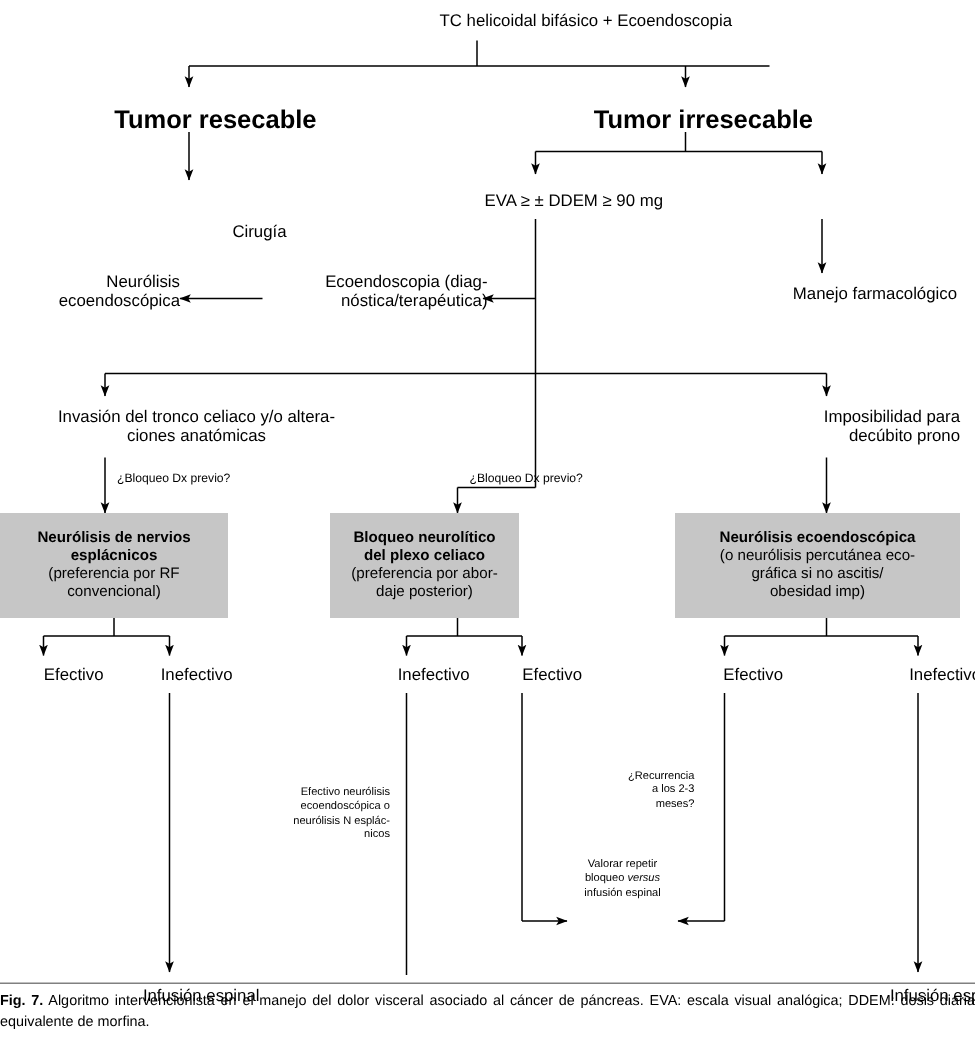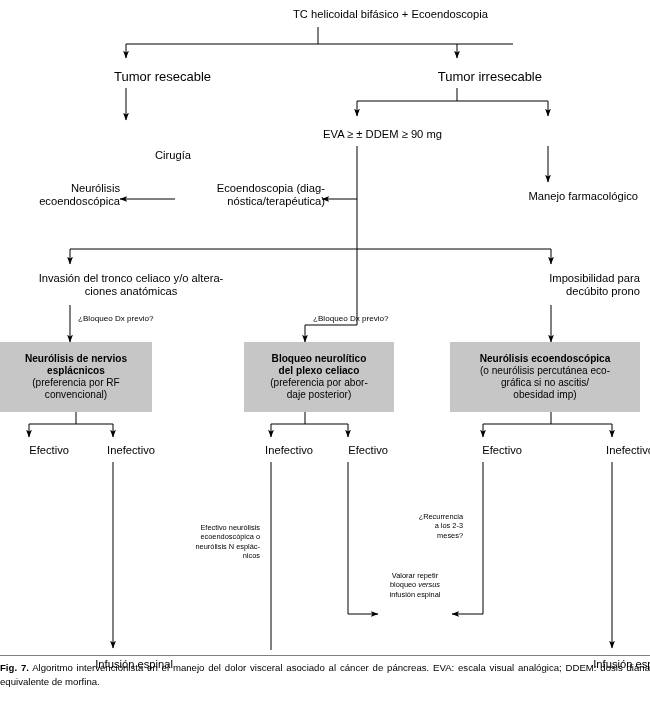--- a/index.html
+++ b/index.html
@@ -28,21 +28,21 @@
   }
   
   .node {
     position: absolute;
     text-align: right;
     line-height: 1.12;
     white-space: pre-line;
     color: #000;
   }
   .n-main   { font-size: 11.2px; }
-  .n-bold   { font-size: 13px; font-weight: normal; }
+  .n-bold   { font-size: 17px; font-weight: bold; }
   .n-small  { font-size: 8.1px;  line-height: 1.22; }
   .n-tiny   { font-size: 7.4px;  line-height: 1.25; }
 
   
   .gbox {
     position: absolute;
     background: #c6c6c6;
     box-sizing: border-box;
     display: flex;
     flex-direction: column;
@@ -189,21 +189,21 @@
 
   <div class="node n-small" style="left:313px; top:314px; width:110px; text-align:left;">¿Bloqueo Dx previo?</div>
 
   <div class="gbox" style="left:0px; top:342px; width:152px; height:70px;">
     <div class="title">Neurólisis de nervios
 esplácnicos</div>
     <div class="sub">(preferencia por RF
 convencional)</div>
   </div>
 
-  <div class="gbox" style="left:244px; top:342px; width:150px; height:70px;">
+  <div class="gbox" style="left:220px; top:342px; width:126px; height:70px;">
     <div class="title">Bloqueo neurolítico
 del plexo celiaco</div>
     <div class="sub">(preferencia por abor-
 daje posterior)</div>
   </div>
 
   <div class="gbox" style="left:450px; top:342px; width:190px; height:70px;">
     <div class="title">Neurólisis ecoendoscópica</div>
     <div class="sub">(o neurólisis percutánea eco-
 gráfica si no ascitis/

